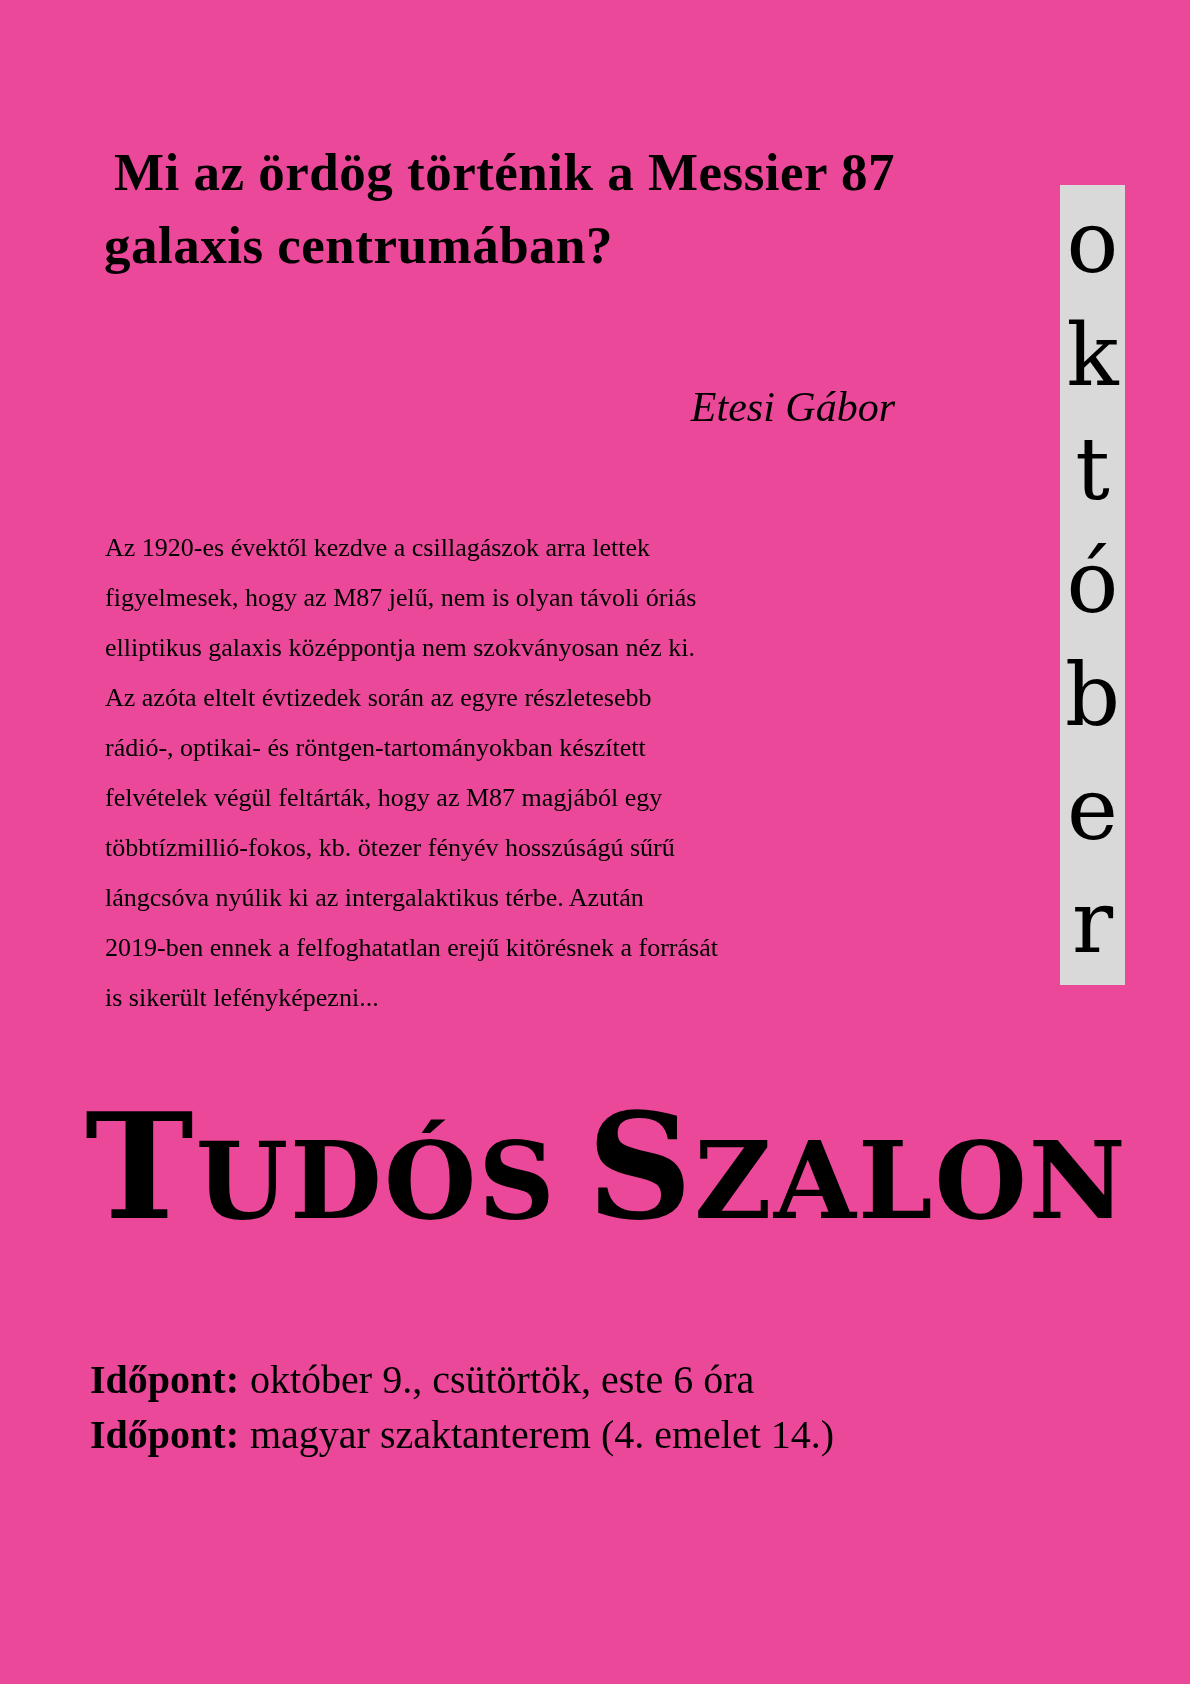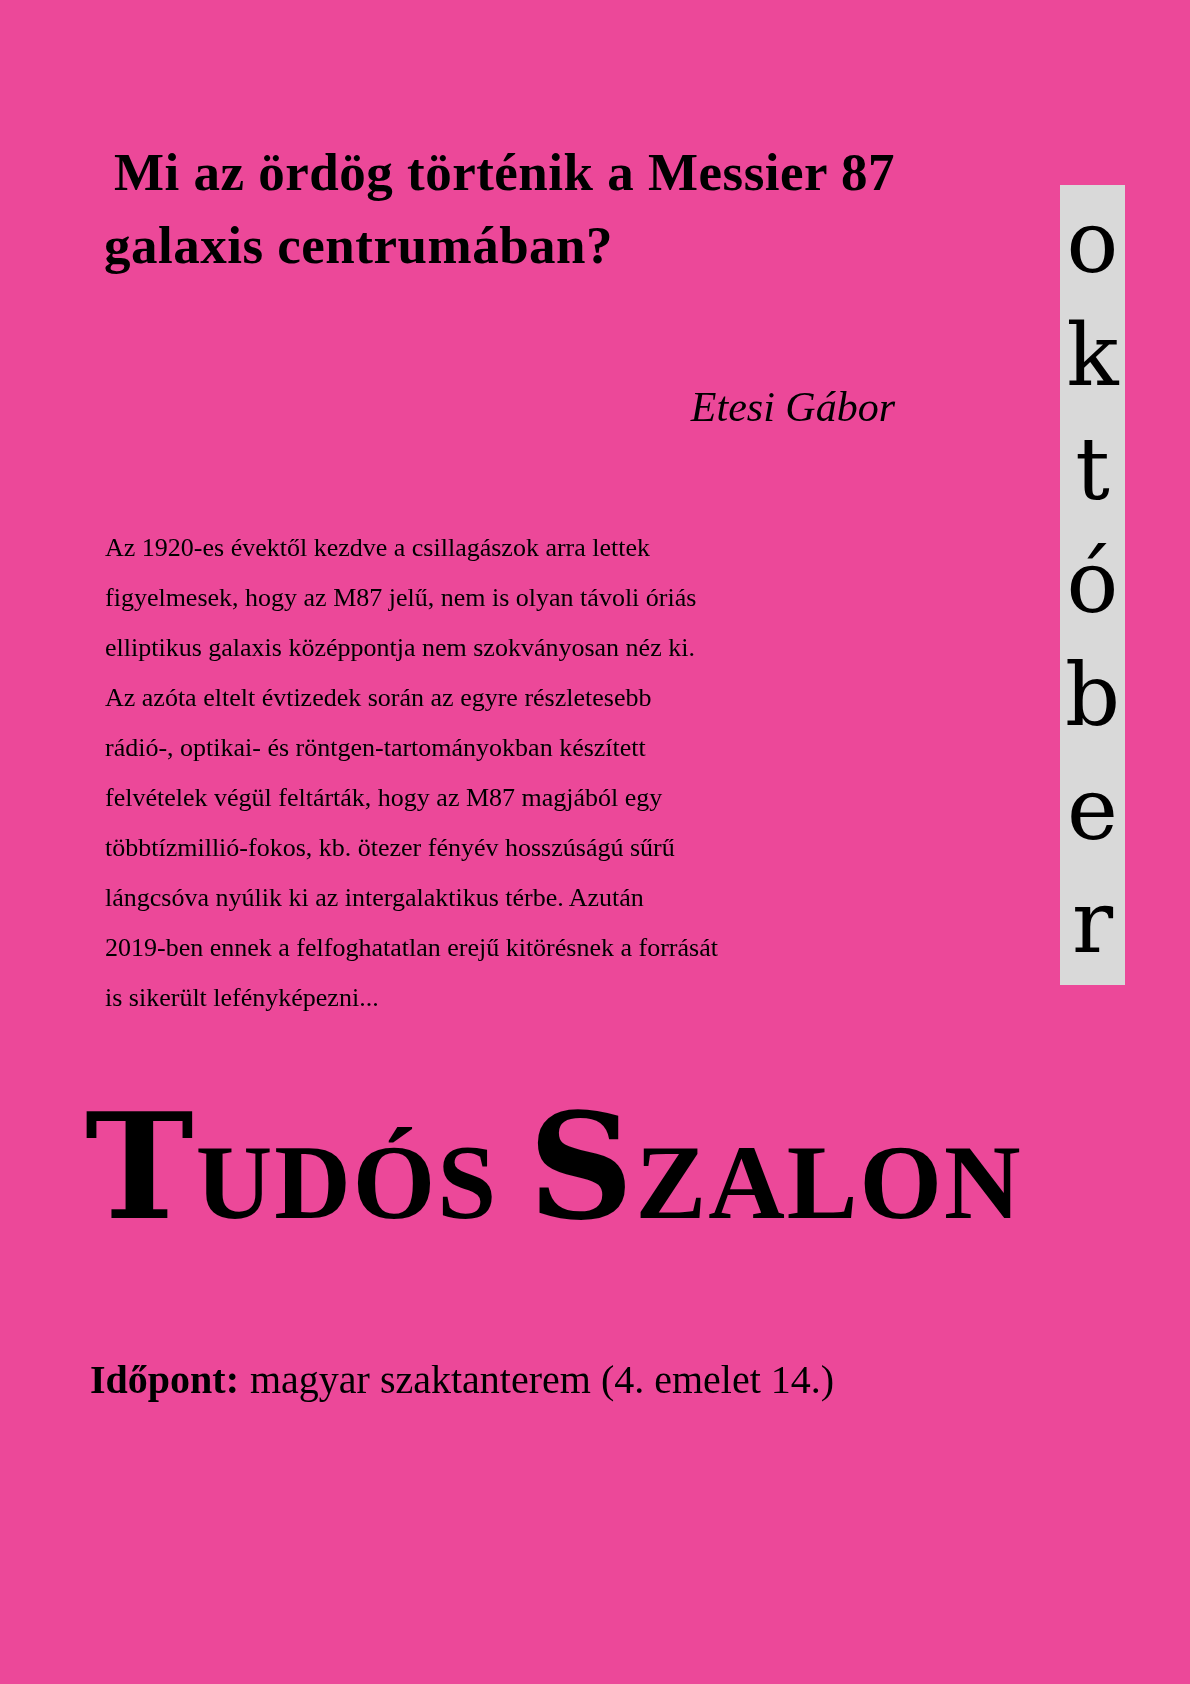--- a/index.html
+++ b/index.html
@@ -64,21 +64,21 @@
     position: absolute;
     left: 85px;
     top: 1094px;
     line-height: 1;
     font-family: "DejaVu Serif", serif;
     font-weight: bold;
     letter-spacing: 2px;
     white-space: nowrap;
   }
   .event-title .big { font-size: 146px; }
-  .event-title .small { font-size: 106px; font-family: Liberation Serif, serif; }
+  .event-title .small { font-size: 106px; }
   .event-title .big2 { margin-left: 30px; }
   .details {
     position: absolute;
     left: 90px;
     top: 1352px;
     font-size: 40px;
     line-height: 55px;
   }
   .details .label { font-weight: bold; }
   .details .value { margin-left: 11px; }
@@ -113,17 +113,20 @@
 lángcsóva nyúlik ki az intergalaktikus térbe. Azután
 2019-ben ennek a felfoghatatlan erejű kitörésnek a forrását
 is sikerült lefényképezni...</div>
 
   <div class="event-title">
     <span class="big">T</span><span class="small">UDÓS</span><span class="big big2">S</span><span class="small">ZALON</span>
   </div>
 
   <div class="details">
     <div class="row">
+      <span class="label">Időpont:</span><span class="value">október 9., csütörtök, este 6 óra</span>
+    </div>
+    <div class="row">
       <span class="label">Időpont:</span><span class="value">magyar szaktanterem (4. emelet 14.)</span>
     </div>
   </div>
 
 </div>
 
 </body></html>

